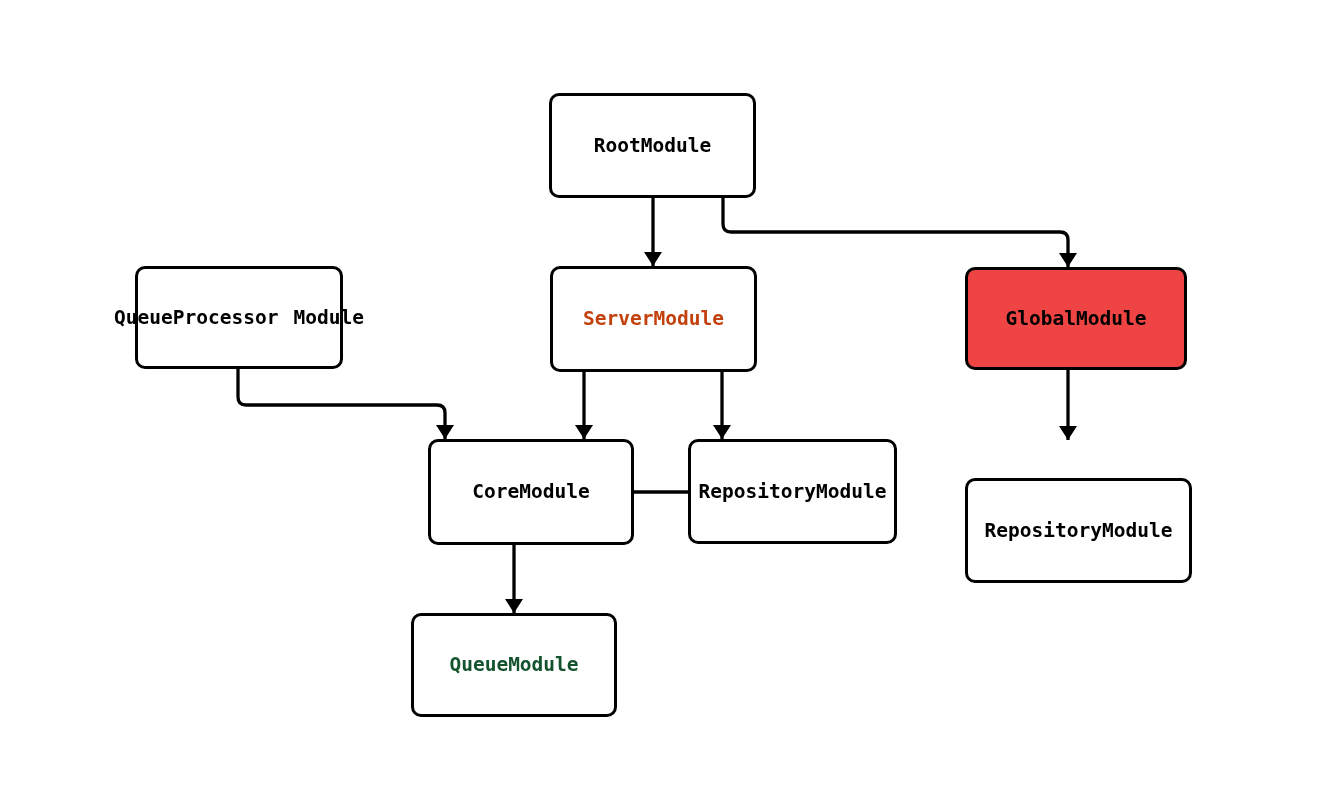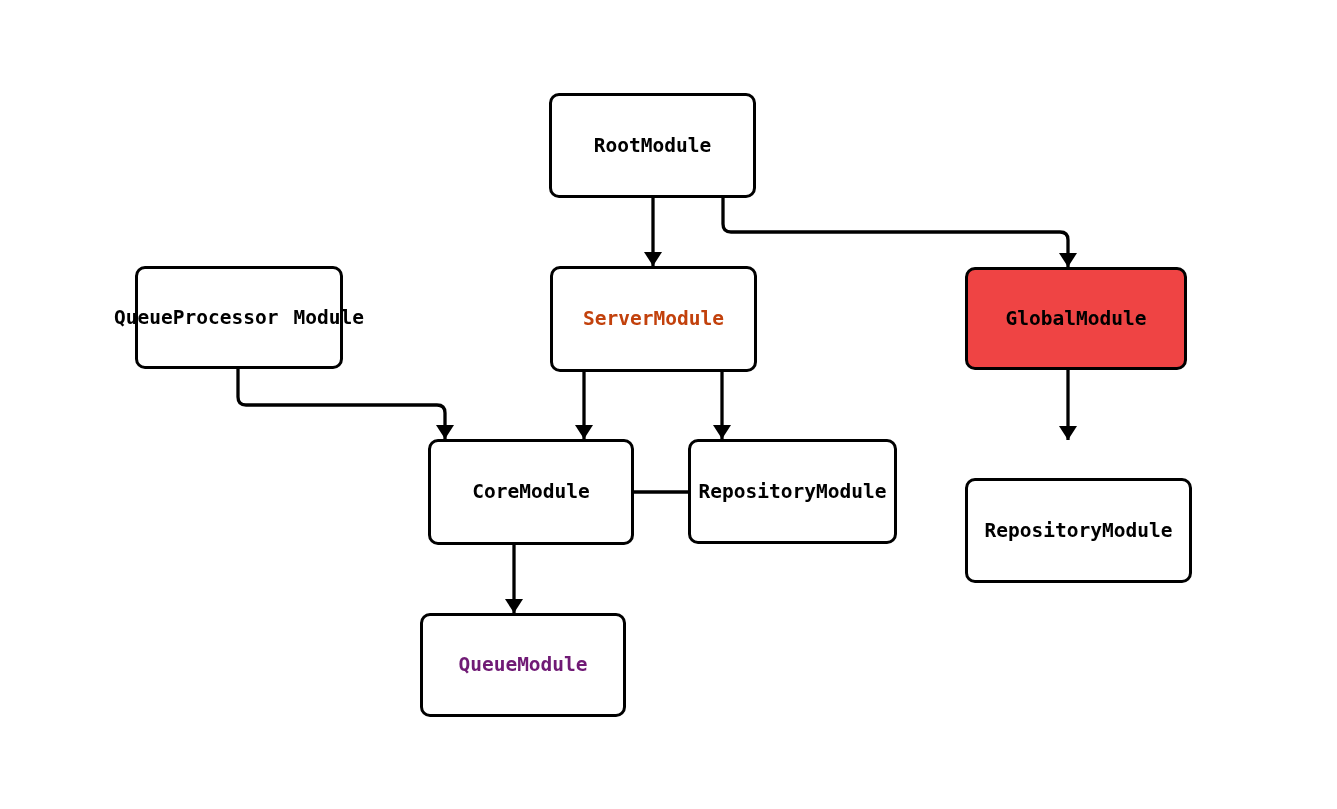--- a/index.html
+++ b/index.html
@@ -88,18 +88,18 @@
         <span class="node-line">Module</span>
       </div>
       <div class="node" style="left: 688px; top: 439px; width: 209px; height: 105px; background: rgb(255, 255, 255); border-color: rgb(0, 0, 0); color: rgb(0, 0, 0);">
         <span class="node-line">Repository</span>
         <span class="node-line">Module</span>
       </div>
       <div class="node" style="left: 965px; top: 452px; width: 227px; height: 105px; background: rgb(255, 255, 255); border-color: rgb(0, 0, 0); color: rgb(0, 0, 0); margin-top: 26px;">
         <span class="node-line">Repository</span>
         <span class="node-line">Module</span>
       </div>
-      <div class="node" style="left: 411px; top: 613px; width: 206px; height: 104px; background: rgb(255, 255, 255); border-color: rgb(0, 0, 0); color: #701a75; margin-left: 9px;">
+      <div class="node" style="left: 411px; top: 613px; width: 206px; height: 104px; background: rgb(255, 255, 255); border-color: rgb(0, 0, 0); color: #14532d;">
         <span class="node-line">Queue</span>
         <span class="node-line">Module</span>
       </div>
     </div>
 </div>
 
 </body></html>

